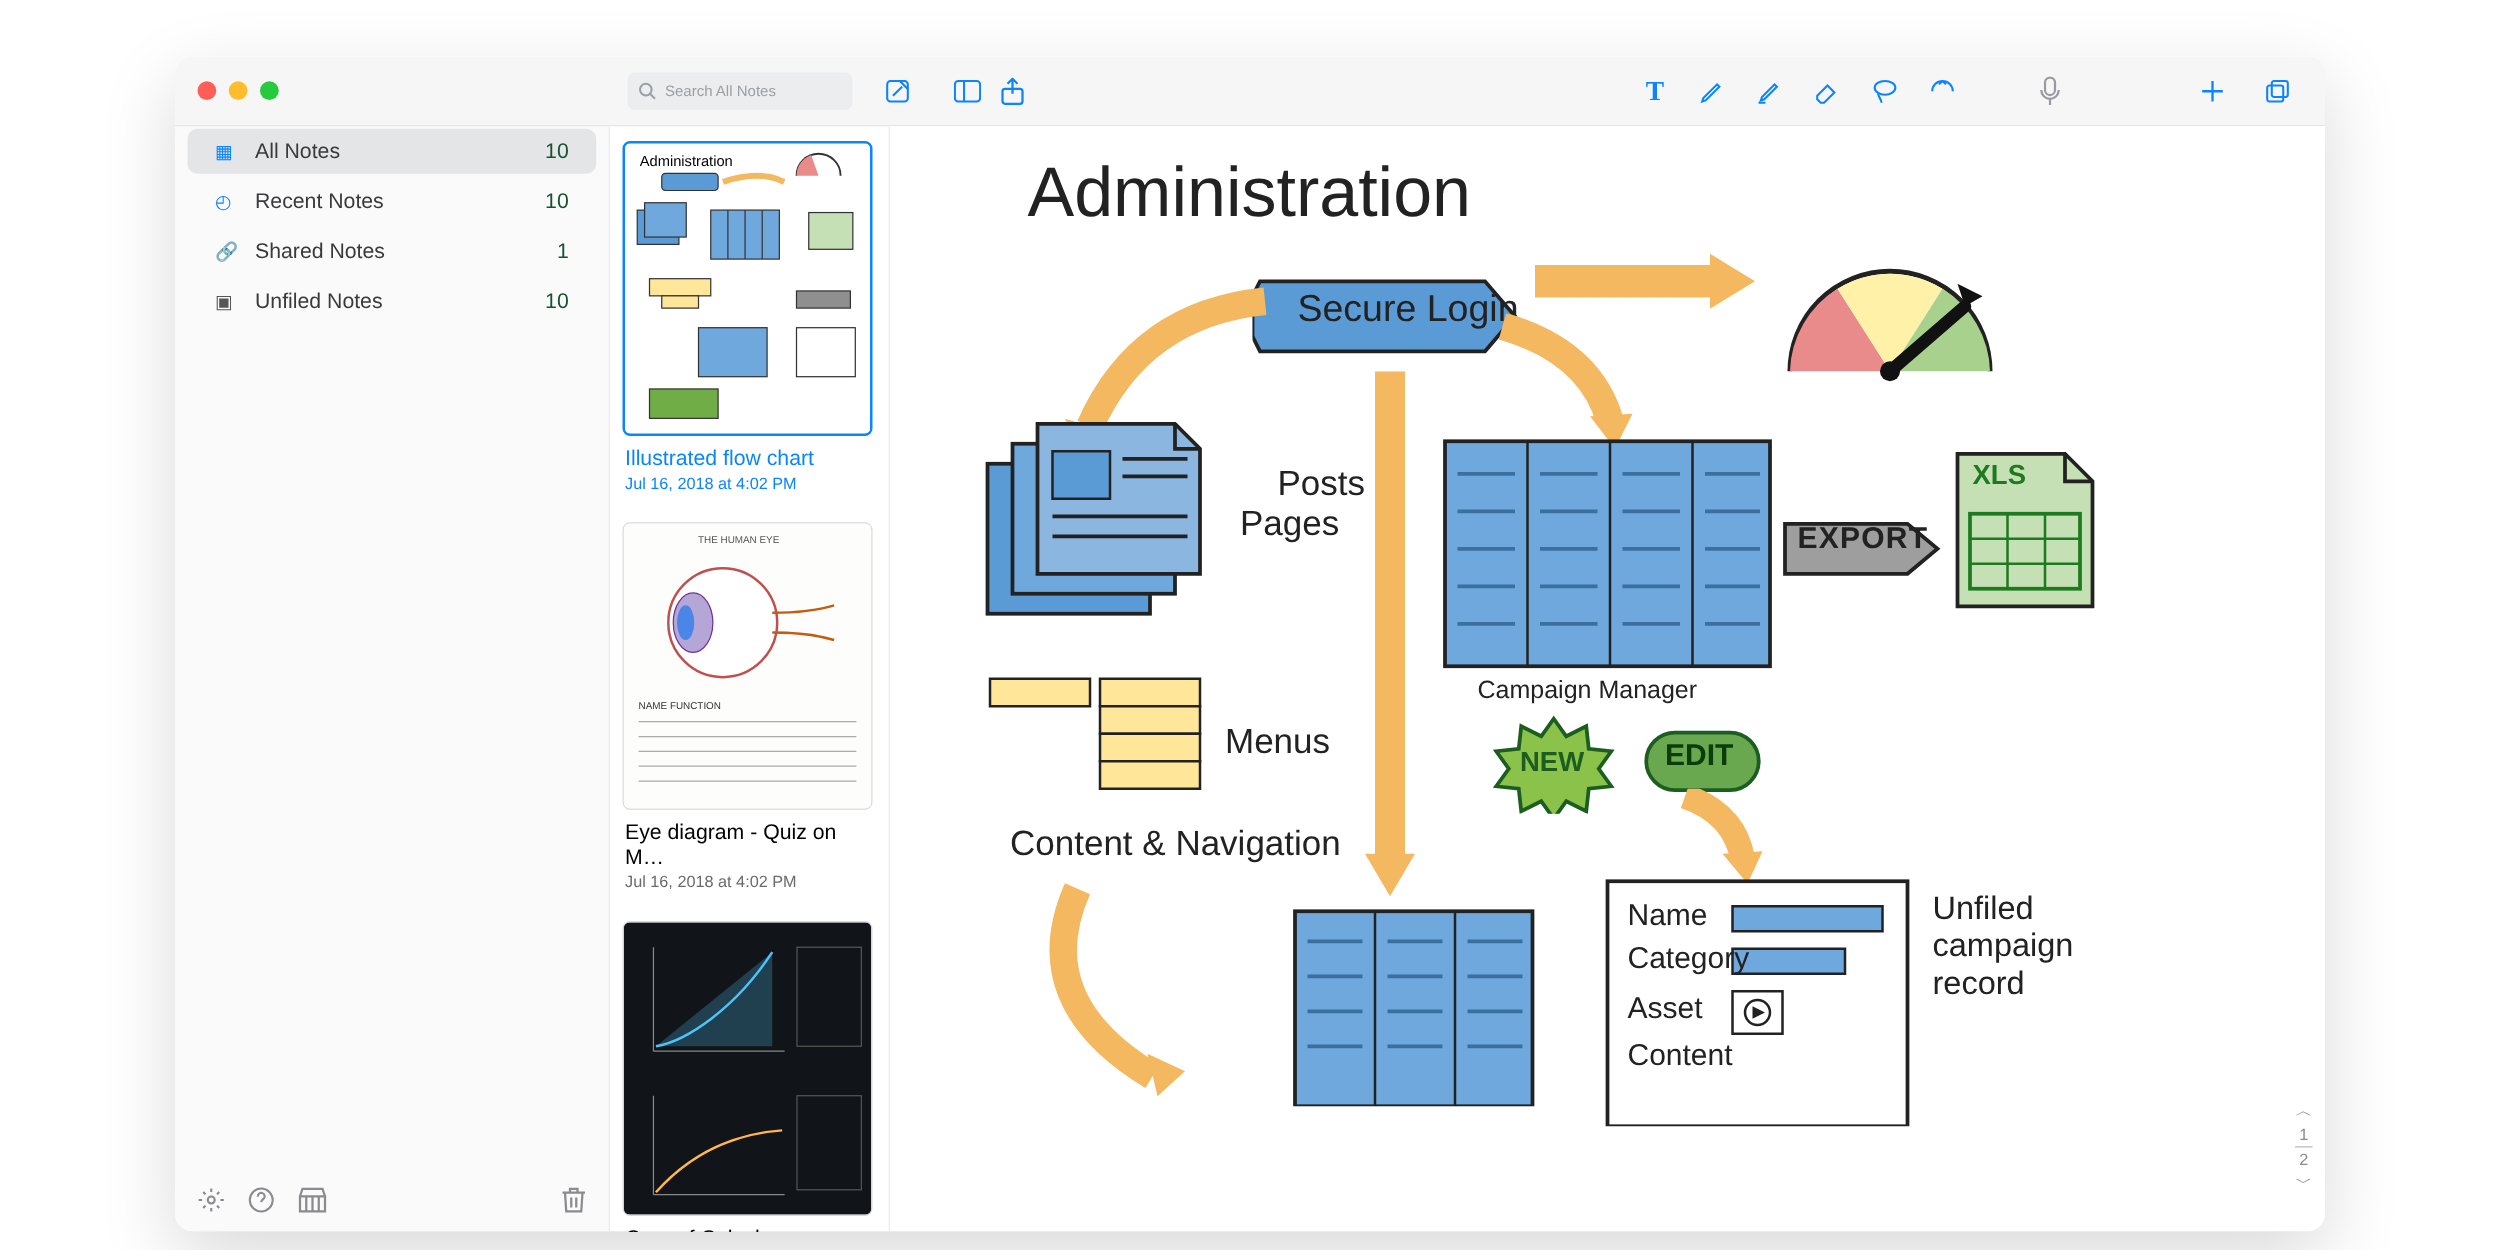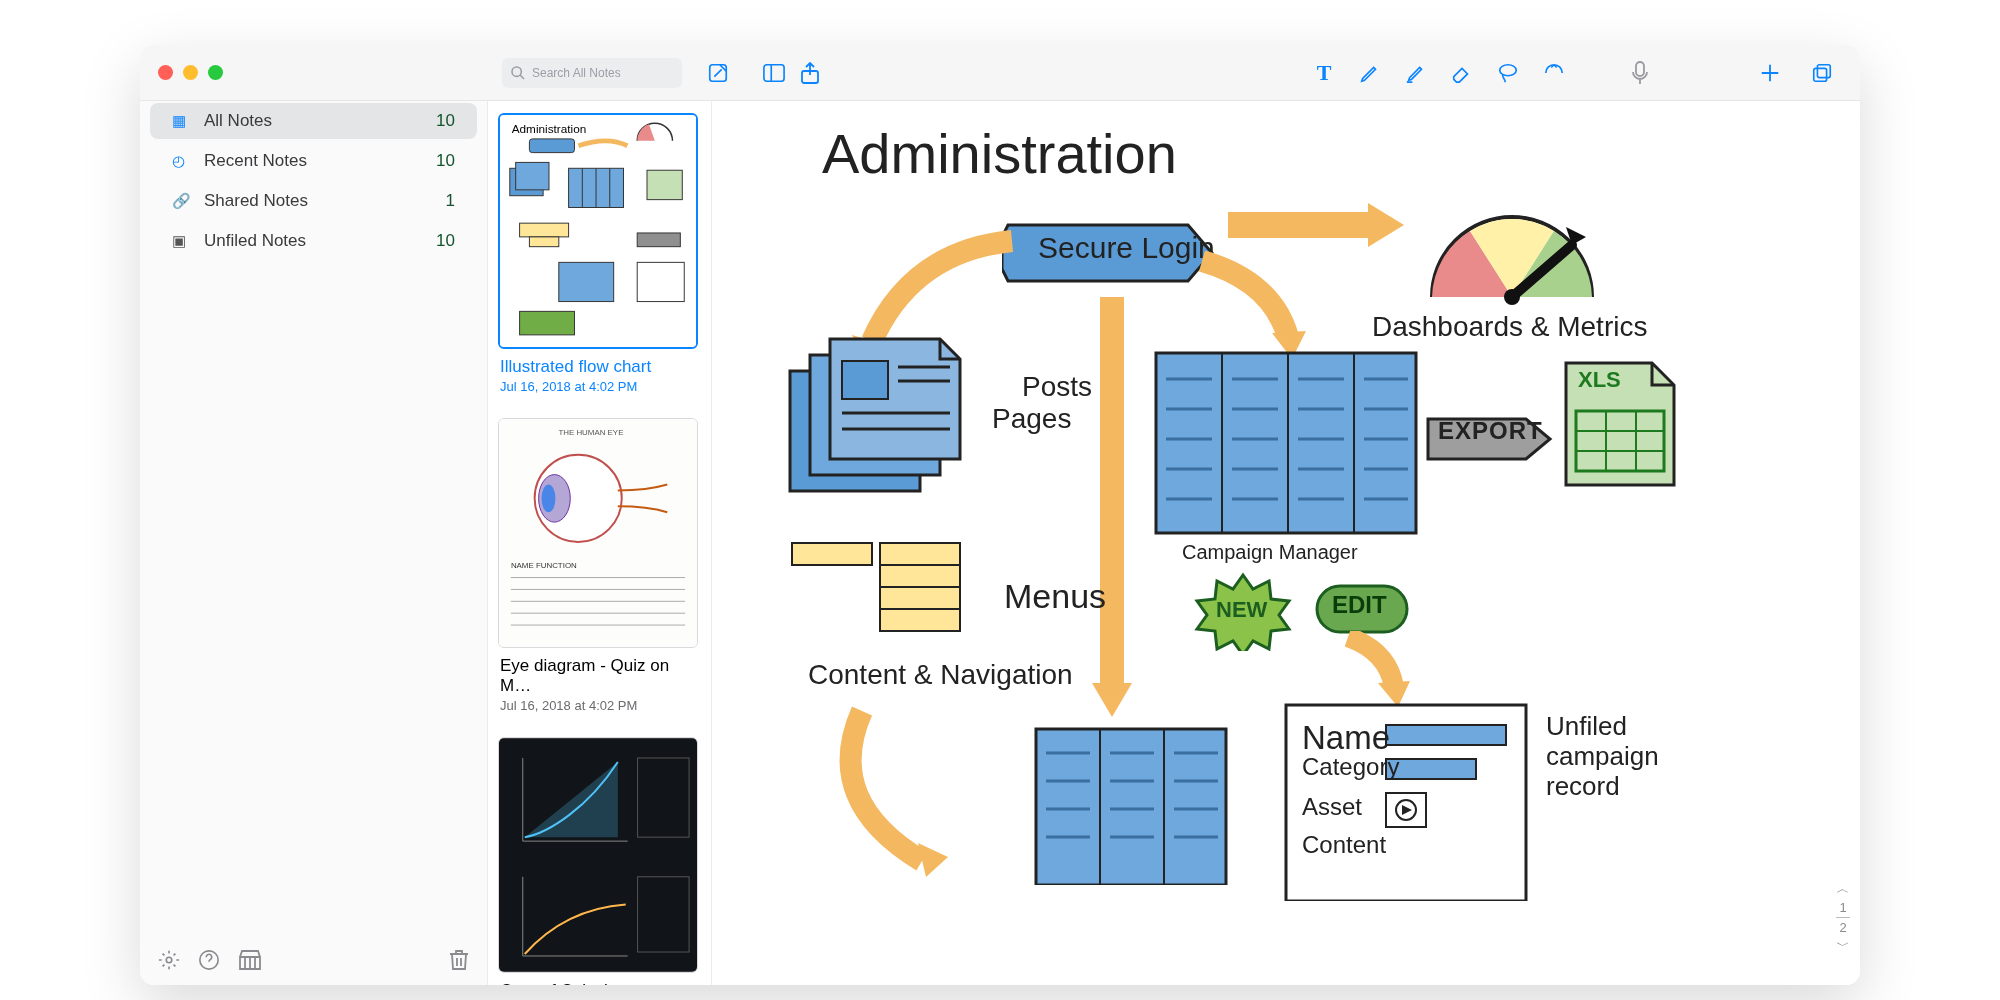--- a/index.html
+++ b/index.html
@@ -282,21 +282,20 @@
 
       <svg style="position:absolute;left:700px;top:100px" width="200" height="110">
         <path d="M20 96 A80 80 0 0 1 180 96" fill="none" stroke="#222" stroke-width="4"></path>
         <path d="M20 96 A80 80 0 0 1 58 30 L100 96z" fill="#e98b8b"></path>
         <path d="M58 30 A80 80 0 0 1 142 30 L100 96z" fill="#fff2a8"></path>
         <path d="M142 30 A80 80 0 0 1 180 96 L100 96z" fill="#a9d18e"></path>
         <path d="M100 96 L160 44" stroke="#111" stroke-width="10" stroke-linecap="round"></path>
         <path d="M160 44 l-6 -18 20 10z" fill="#111"></path>
         <circle cx="100" cy="96" r="8" fill="#111"></circle>
       </svg>
-      <div class="hand" style="left:660px;top:210px;font-size:28px;">Dashboards &amp; Metrics</div>
 
       <svg style="position:absolute;left:70px;top:230px" width="200" height="170">
         <rect x="8" y="40" width="130" height="120" fill="#5b9bd5" stroke="#222" stroke-width="3"></rect>
         <rect x="28" y="24" width="130" height="120" fill="#6fa8dc" stroke="#222" stroke-width="3"></rect>
         <path d="M48 8 h110 l20 20 v100 h-130z" fill="#8ab6e0" stroke="#222" stroke-width="3"></path>
         <path d="M158 8 v20 h20" fill="none" stroke="#222" stroke-width="3"></path>
         <rect x="60" y="30" width="46" height="38" fill="#5b9bd5" stroke="#222" stroke-width="2"></rect>
         <line x1="116" y1="36" x2="168" y2="36" stroke="#222" stroke-width="3"></line>
         <line x1="116" y1="50" x2="168" y2="50" stroke="#222" stroke-width="3"></line>
         <line x1="60" y1="82" x2="168" y2="82" stroke="#222" stroke-width="3"></line>
@@ -351,21 +350,21 @@
       </svg>
       <div class="hand" style="left:866px;top:266px;font-size:22px;font-family:Arial;font-weight:700;color:#1e7a1e">XLS</div>
 
       <svg style="position:absolute;left:76px;top:438px" width="180" height="100">
         <rect x="4" y="4" width="80" height="22" fill="#ffe699" stroke="#222" stroke-width="2"></rect>
         <rect x="92" y="4" width="80" height="22" fill="#ffe699" stroke="#222" stroke-width="2"></rect>
         <rect x="92" y="26" width="80" height="22" fill="#ffe699" stroke="#222" stroke-width="2"></rect>
         <rect x="92" y="48" width="80" height="22" fill="#ffe699" stroke="#222" stroke-width="2"></rect>
         <rect x="92" y="70" width="80" height="22" fill="#ffe699" stroke="#222" stroke-width="2"></rect>
       </svg>
-      <div class="hand" style="left:268px;top:476px;font-size:34px;margin-left:24px;">Menus</div>
+      <div class="hand" style="left:268px;top:476px;font-size:28px;">Menus</div>
       <div class="hand" style="left:96px;top:558px;font-size:28px;">Content &amp; Navigation</div>
 
       <svg style="position:absolute;left:476px;top:470px" width="110" height="80">
         <path d="M55 4 l10 14 16 -8 2 18 18 2 -10 14 10 14 -18 2 -2 18 -16 -8 -10 14 -10 -14 -16 8 -2 -18 -18 -2 10 -14 -10 -14 18 -2 2 -18 16 8z" fill="#8bc34a" stroke="#1b5e20" stroke-width="3"></path>
       </svg>
       <div class="hand" style="left:504px;top:496px;font-size:22px;font-family:Arial;font-weight:700;color:#1b5e20">NEW</div>
 
       <svg style="position:absolute;left:602px;top:482px" width="96" height="52">
         <rect x="3" y="3" width="90" height="46" rx="23" fill="#6aa84f" stroke="#1b5e20" stroke-width="3"></rect>
       </svg>
@@ -402,21 +401,21 @@
           </svg>
 
       <svg style="position:absolute;left:570px;top:600px" width="250" height="200">
         <rect x="4" y="4" width="240" height="196" fill="#fff" stroke="#222" stroke-width="3"></rect>
         <rect x="104" y="24" width="120" height="20" fill="#6fa8dc" stroke="#222" stroke-width="2"></rect>
         <rect x="104" y="58" width="90" height="20" fill="#6fa8dc" stroke="#222" stroke-width="2"></rect>
         <rect x="104" y="92" width="40" height="34" fill="#fff" stroke="#222" stroke-width="2"></rect>
         <circle cx="124" cy="109" r="10" fill="none" stroke="#222" stroke-width="2"></circle>
         <path d="M120 104 l10 5 -10 5z" fill="#222"></path>
       </svg>
-      <div class="hand" style="left:590px;top:618px;font-size:33px;">Name</div>
+      <div class="hand" style="left:590px;top:618px;font-size:24px;">Name</div>
       <div class="hand" style="left:590px;top:652px;font-size:24px;">Category</div>
       <div class="hand" style="left:590px;top:692px;font-size:24px;">Asset</div>
       <div class="hand" style="left:590px;top:730px;font-size:24px;">Content</div>
 
       <div class="hand" style="left:834px;top:610px;font-size:26px;">Unfiled</div>
       <div class="hand" style="left:834px;top:640px;font-size:26px;">campaign</div>
       <div class="hand" style="left:834px;top:670px;font-size:26px;">record</div>
 
       <div class="pager">
         <span>︿</span>

